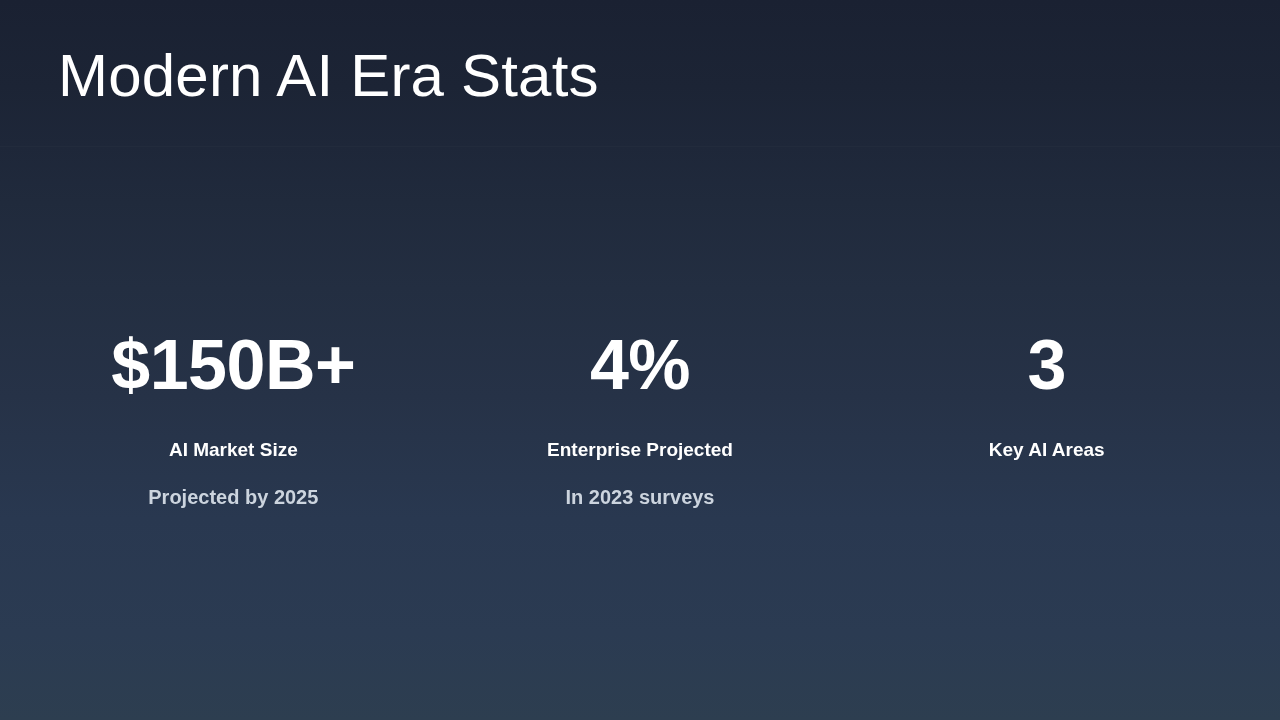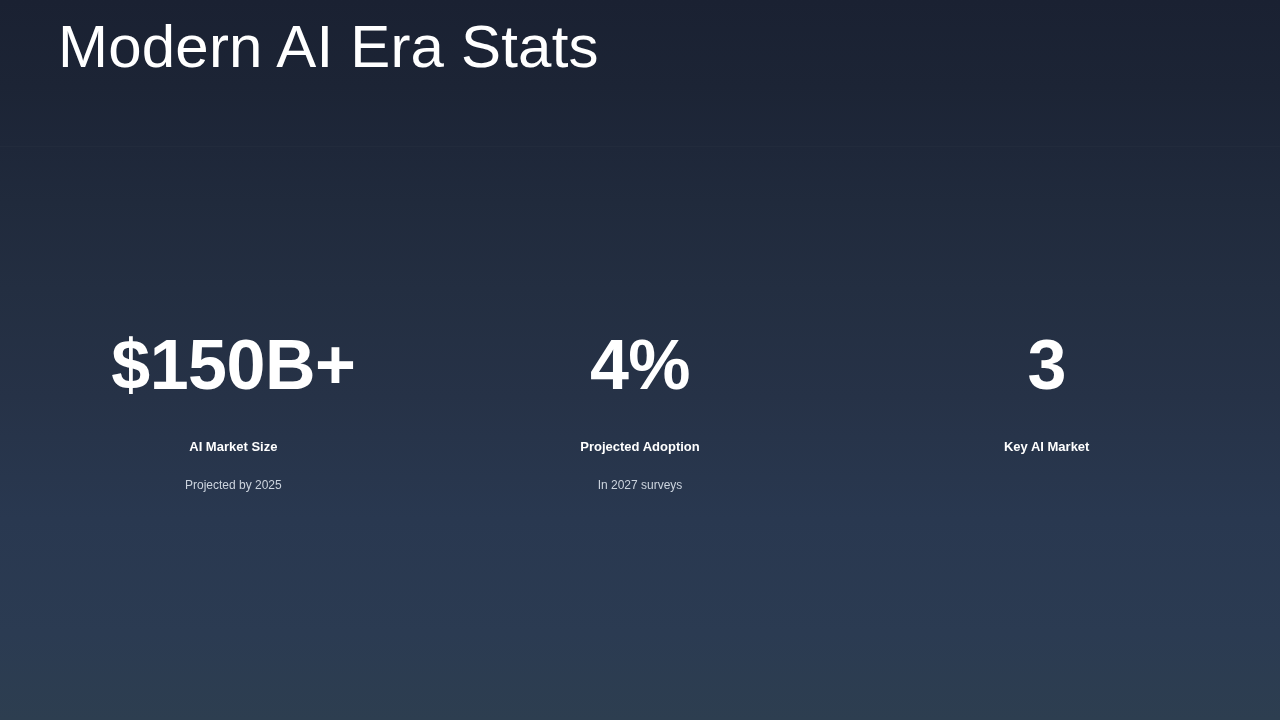--- a/index.html
+++ b/index.html
@@ -44,23 +44,23 @@
     pointer-events: none;
   }
 
   .header {
     position: absolute;
     left: 0;
     top: 0;
     width: 1280px;
     height: 146px;
     box-sizing: border-box;
-    padding: 11px 0 0 58px;
+    padding: 0 0 0 58px;
     display: flex;
-    align-items: flex-start;
+    align-items: center;
   }
 
   .slide-title {
     font-size: 60px;
     font-weight: 400;
     line-height: 1.1;
     color: #ffffff;
     letter-spacing: 0.2px;
     white-space: nowrap;
     margin: 0;
@@ -93,31 +93,31 @@
     font-size: 70px;
     font-weight: 700;
     line-height: 1.0;
     color: #ffffff;
     letter-spacing: -0.5px;
     margin: 0;
     white-space: nowrap;
   }
 
   .stat-label {
-    font-size: 13px;
+    font-size: 19px;
     font-weight: 700;
     line-height: 1.2;
     color: #ffffff;
     margin: 39px 0 0 0;
     white-space: nowrap;
   }
 
   .stat-sub {
-    font-size: 12px;
-    font-weight: 400;
+    font-size: 20px;
+    font-weight: 700;
     line-height: 1.2;
     color: #ccd4de;
     margin: 23px 0 16px 0;
     white-space: nowrap;
   }
 </style>
 </head>
 <body>
 
 <div class="slide">
@@ -131,23 +131,23 @@
   <div class="stats-row">
 
     <div class="stat-card">
       <div class="stat-value">$150B+</div>
       <div class="stat-label">AI Market Size</div>
       <div class="stat-sub">Projected by 2025</div>
     </div>
 
     <div class="stat-card">
       <div class="stat-value">4%</div>
-      <div class="stat-label">Projected Adoption</div>
-      <div class="stat-sub">In 2027 surveys</div>
+      <div class="stat-label">Enterprise Projected</div>
+      <div class="stat-sub">In 2023 surveys</div>
     </div>
 
     <div class="stat-card">
       <div class="stat-value">3</div>
-      <div class="stat-label">Key AI Market</div>
+      <div class="stat-label">Key AI Areas</div>
     </div>
 
   </div>
 </div>
 
 </body></html>

